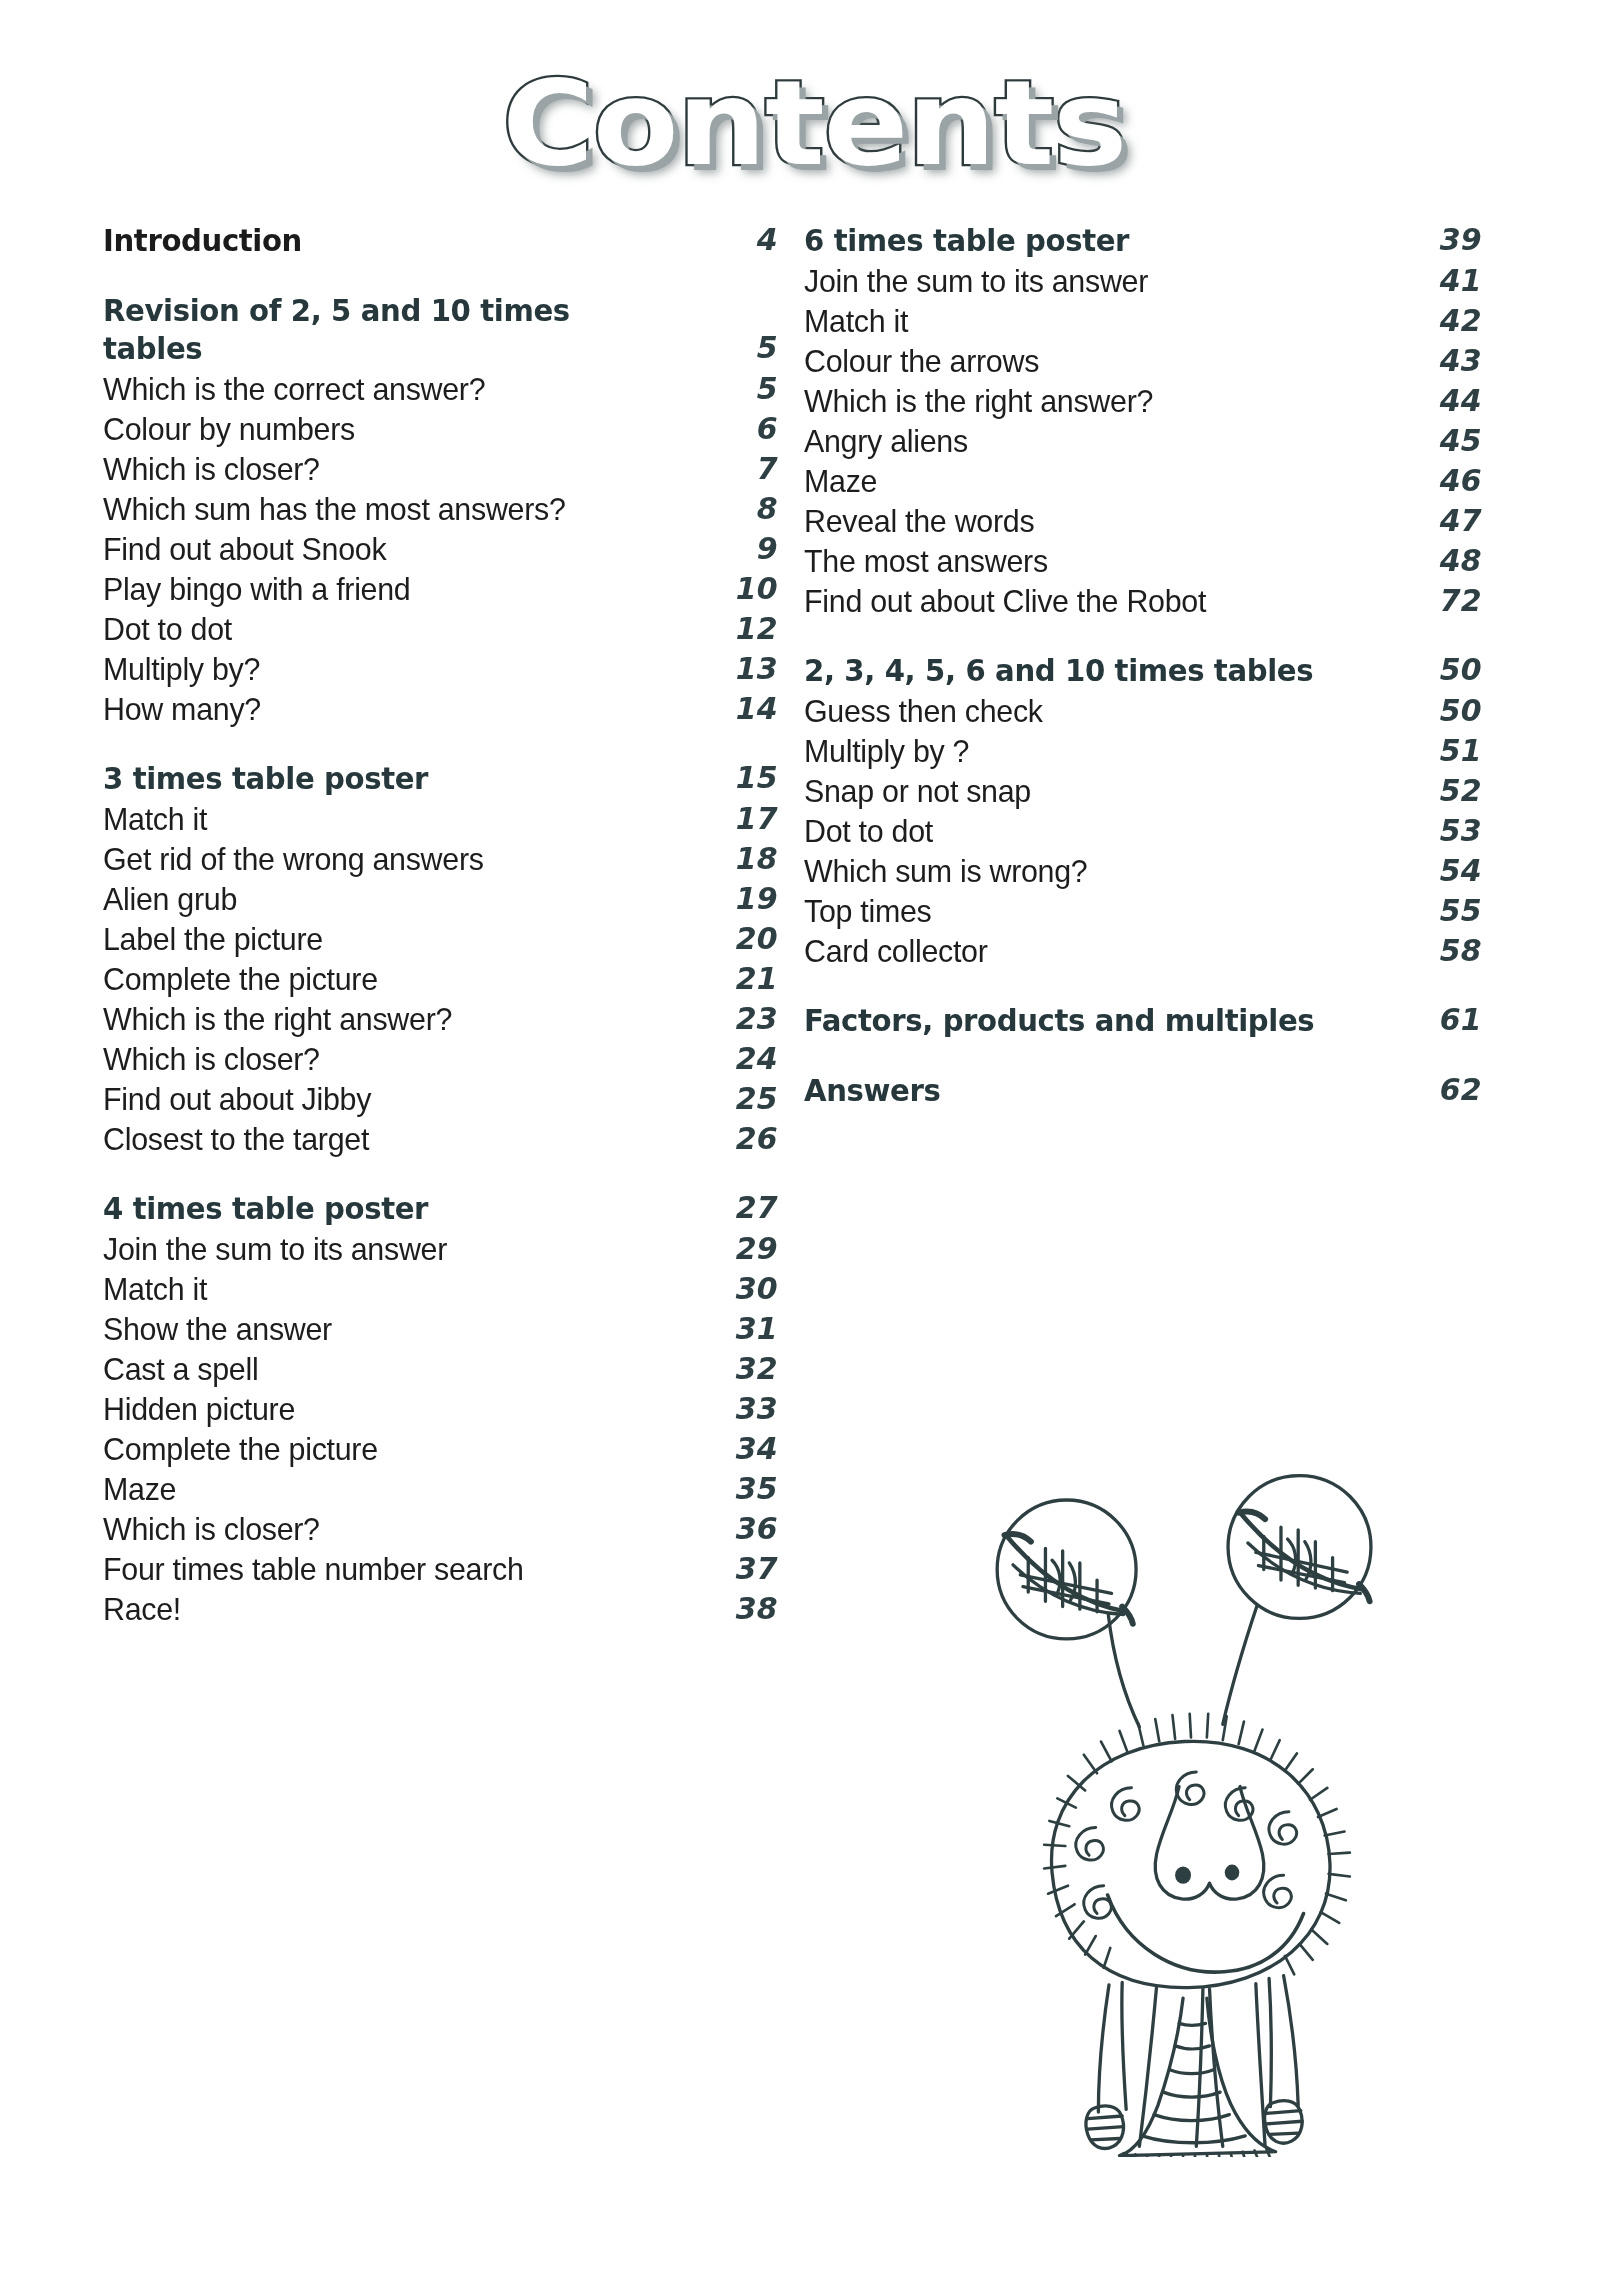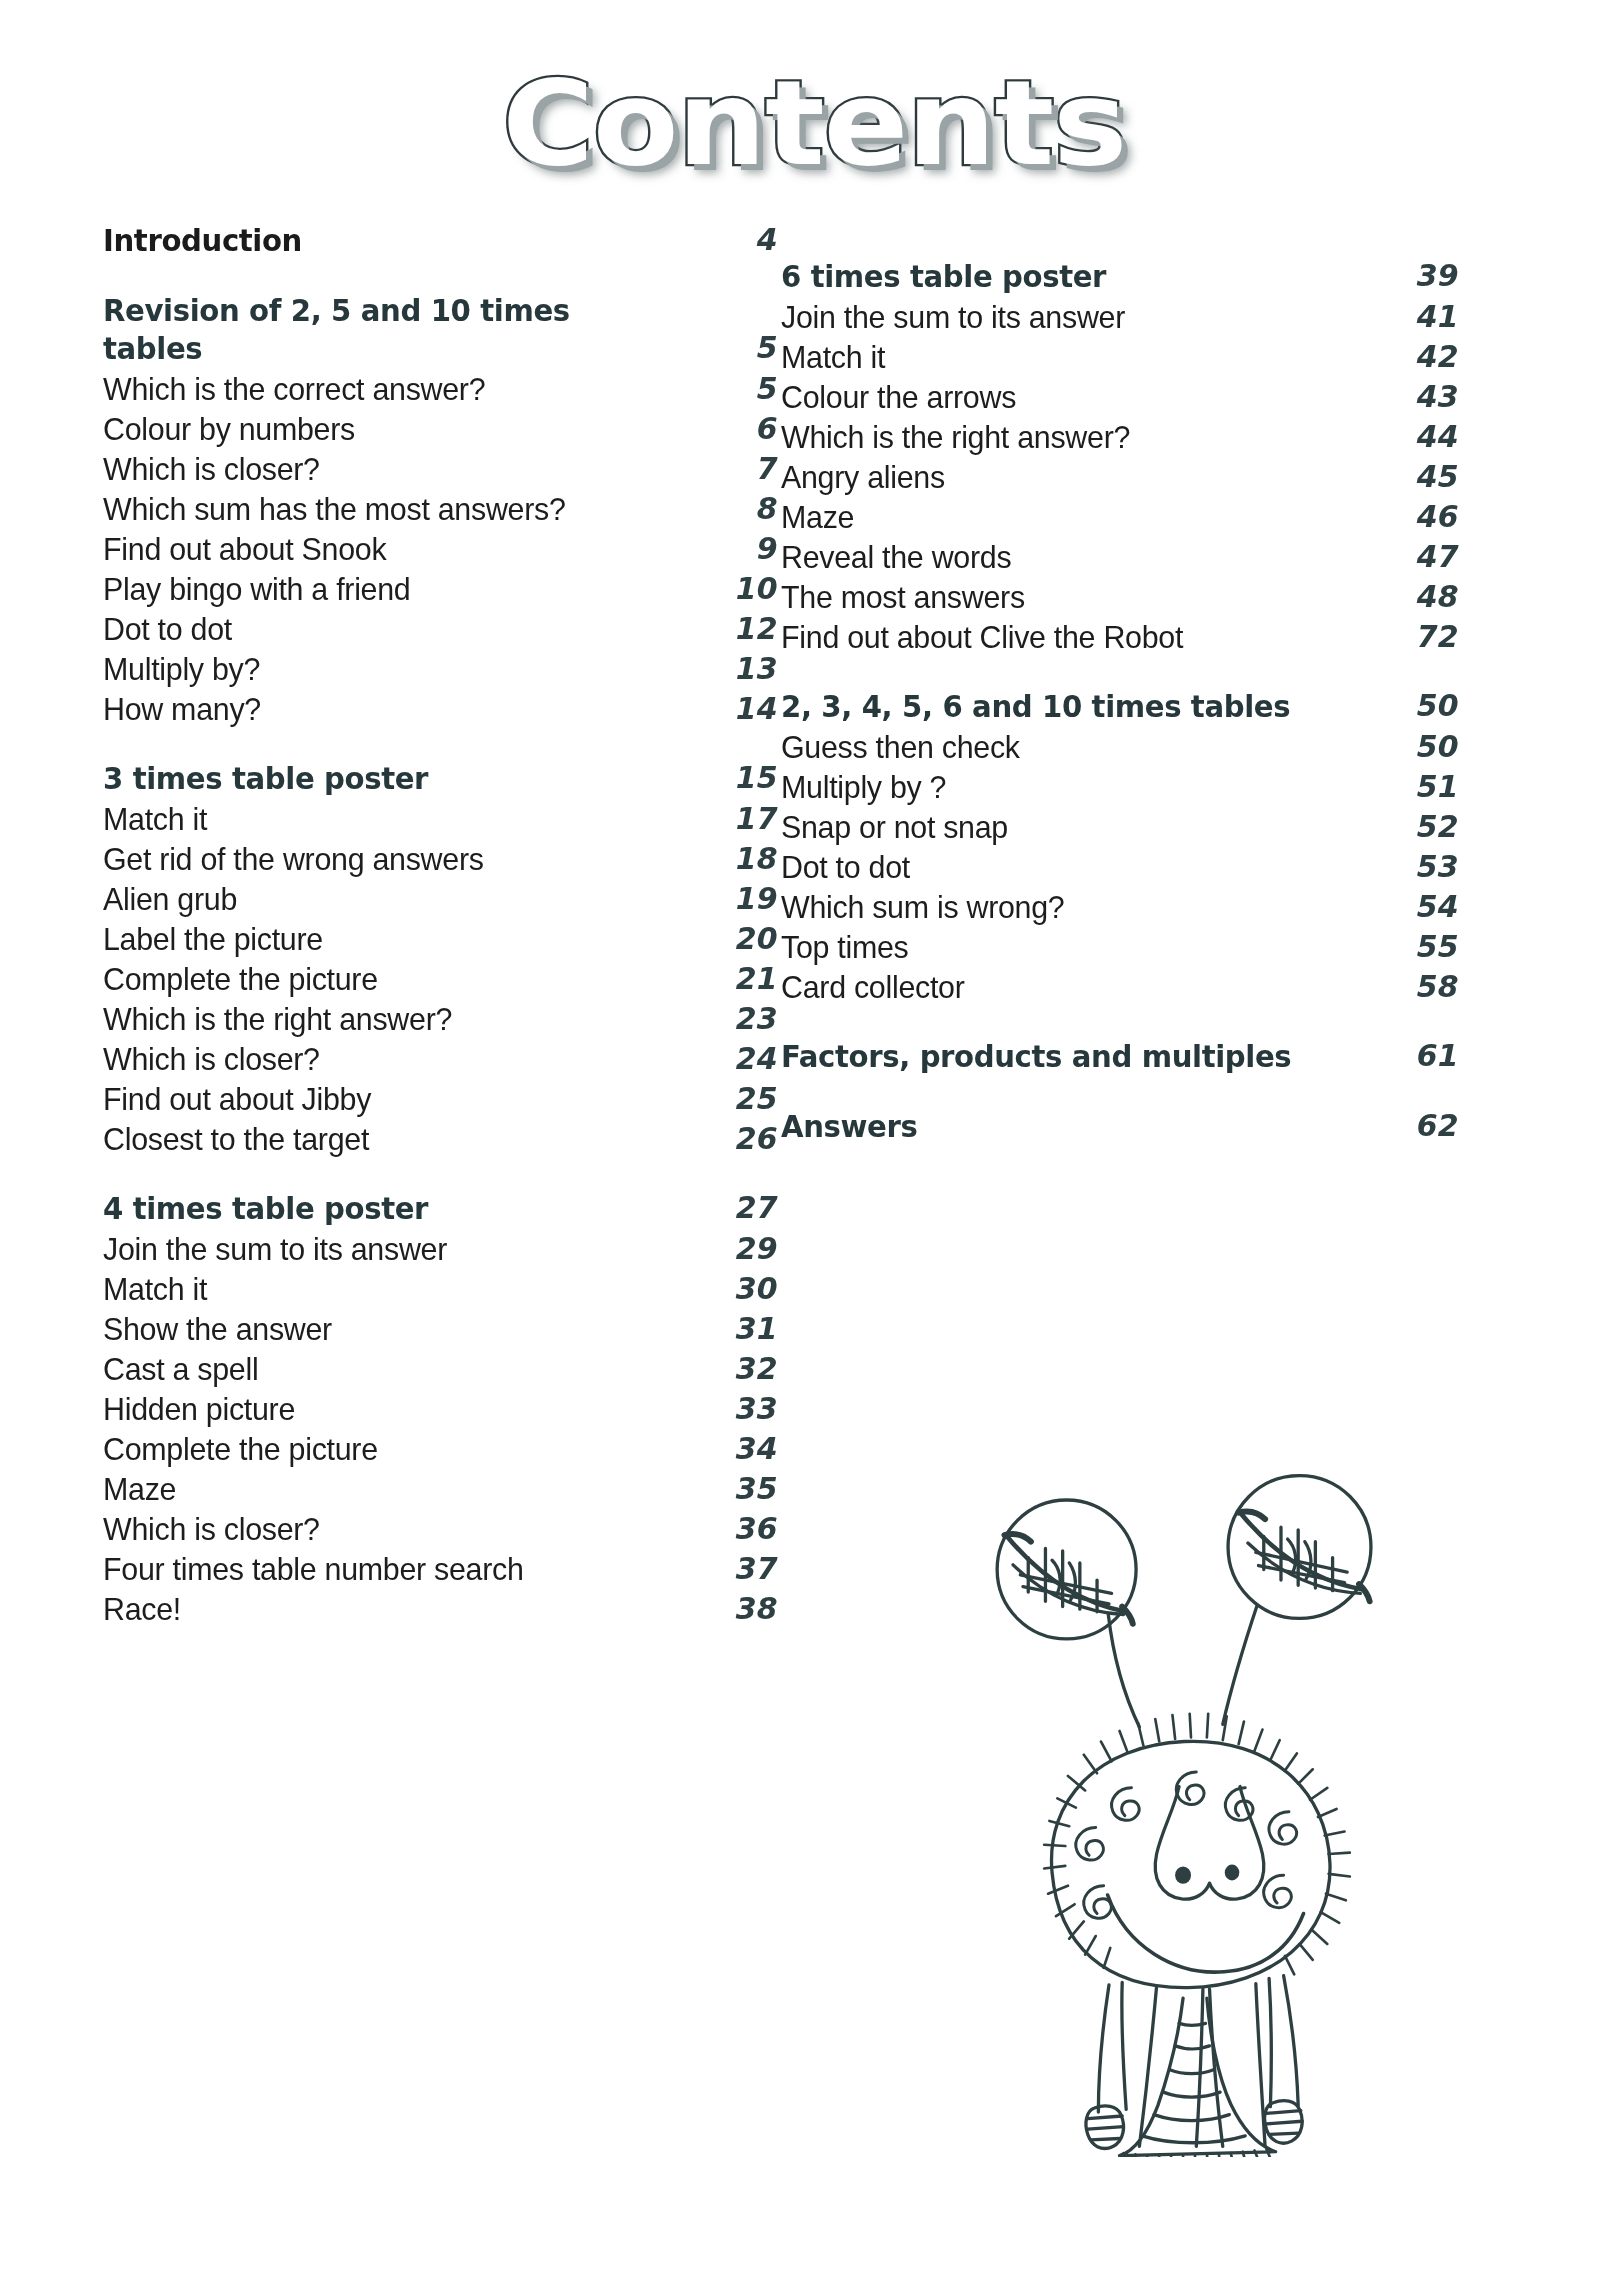--- a/index.html
+++ b/index.html
@@ -39,21 +39,21 @@
        8.6px 8.6px 9.3px rgba(90,100,102,0.55);
     transform: scaleX(1.06);
   }
 
   
   .column {
     position: absolute;
     top: 222px;
   }
   #col-left  { left: 103px;  width: 675px; }
-  #col-right { left: 781px; width: 678px; margin-top: 36px; }
+  #col-right { left: 804px; width: 678px; }
 
   
   .row {
     position: relative;
     display: flex;
     align-items: flex-start;
     height: 40px;
   }
   .row .label {
     flex: 1 1 auto;

